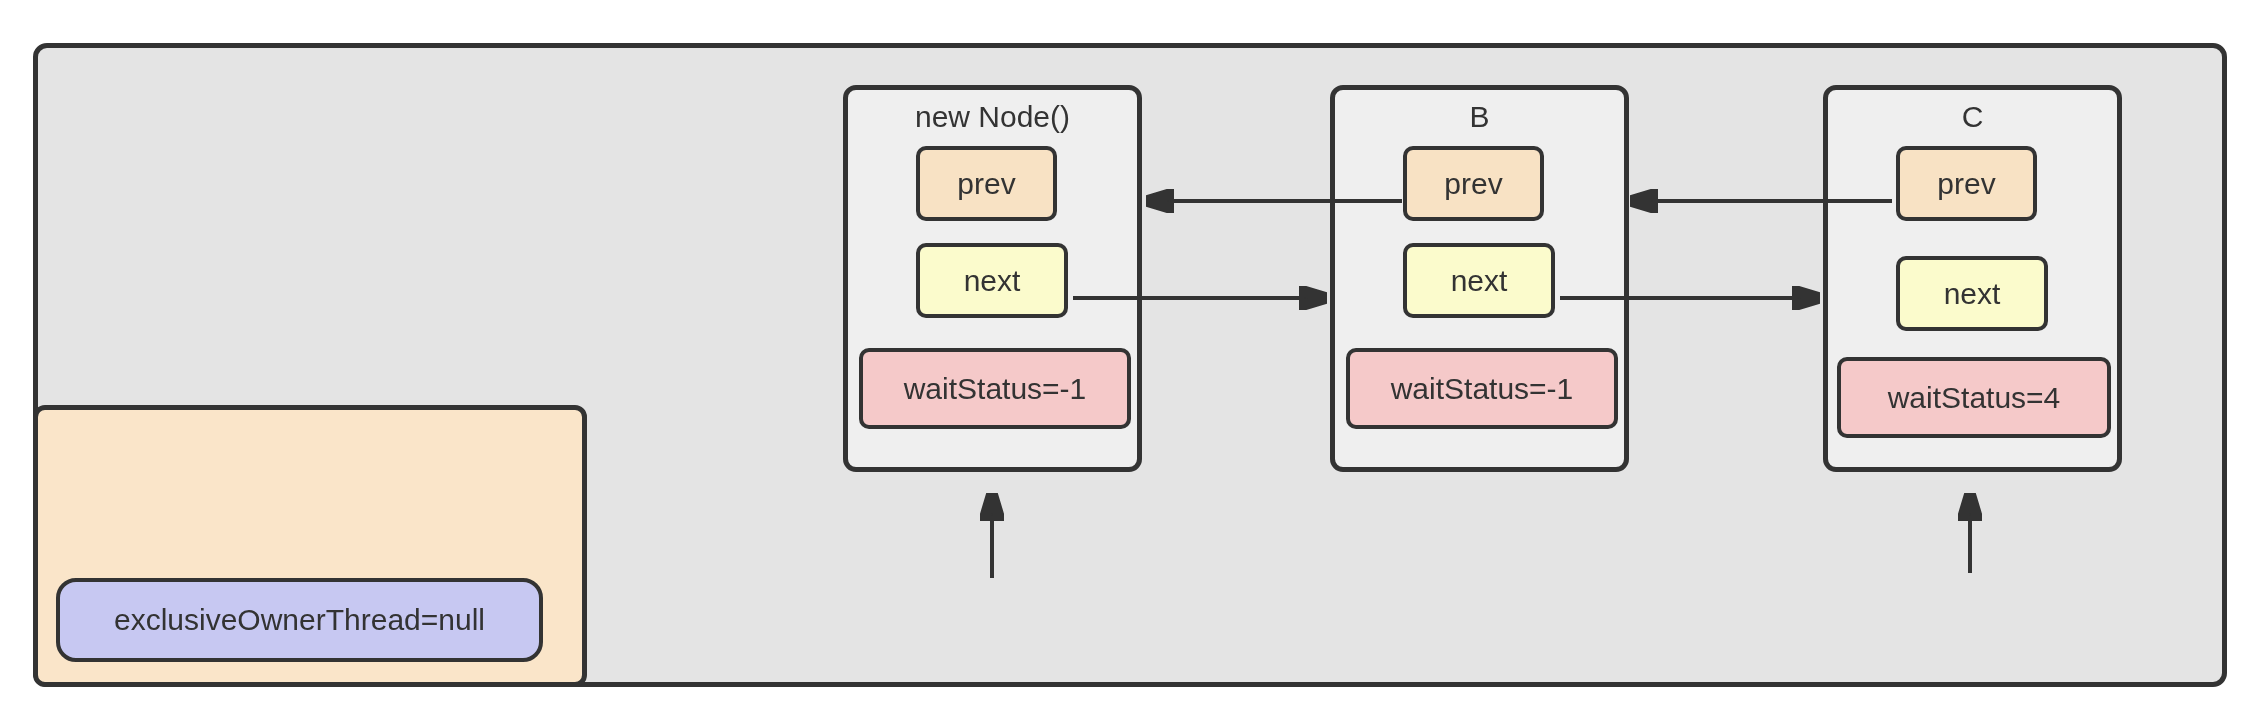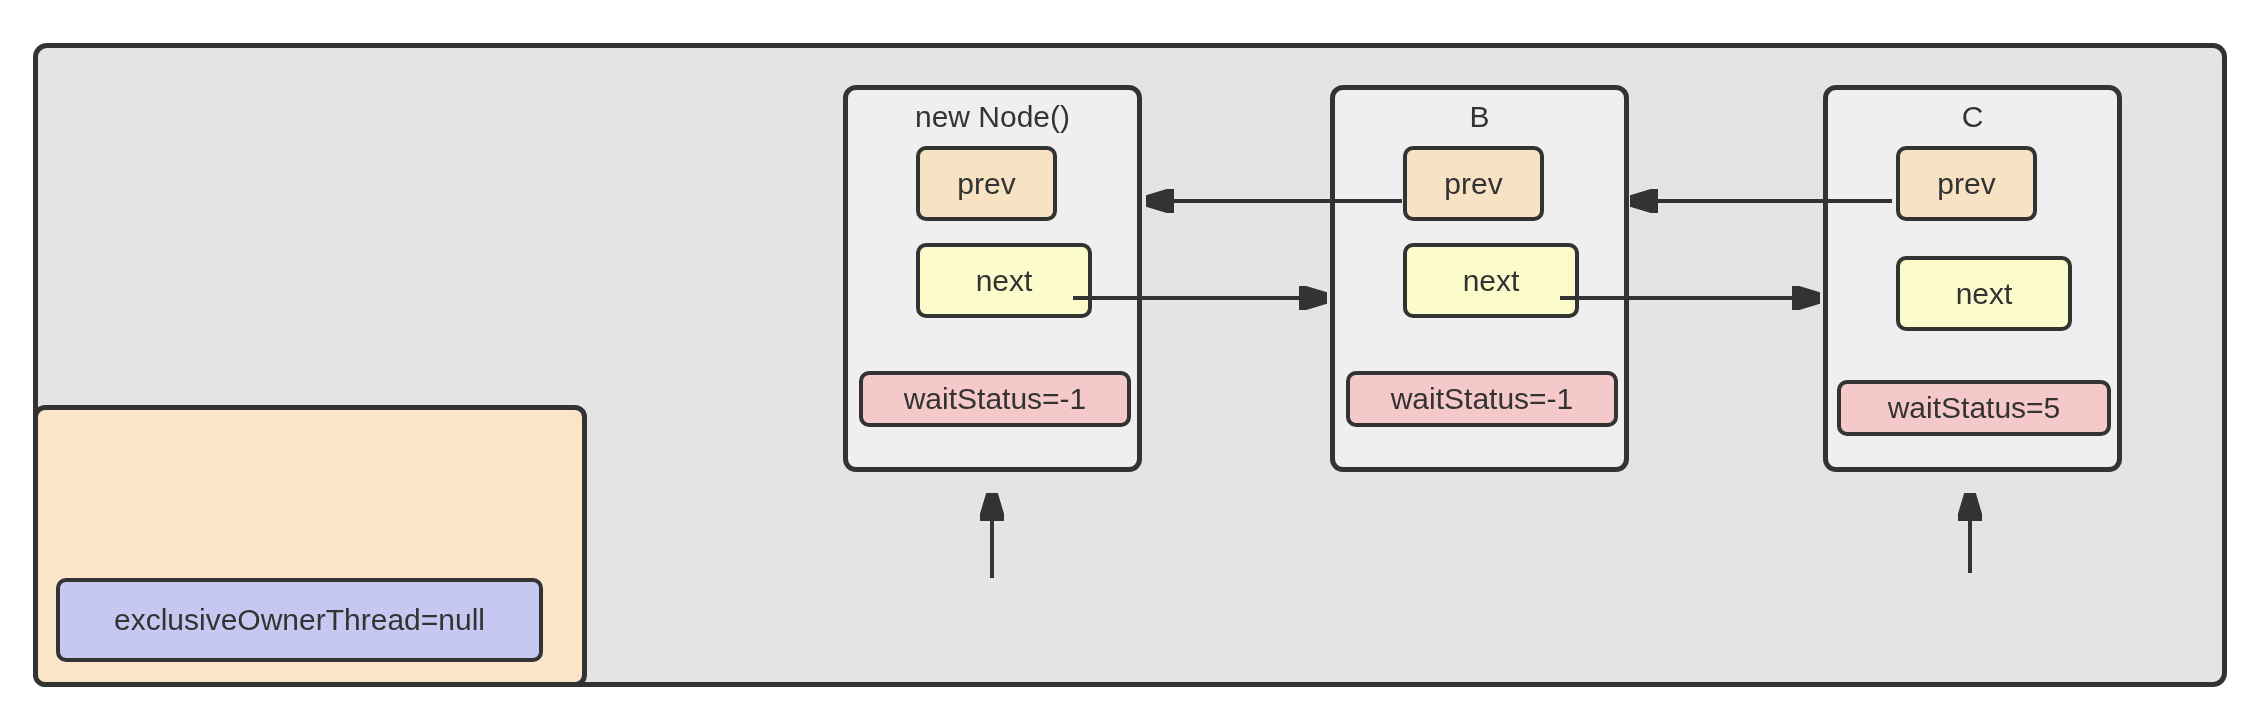--- a/index.html
+++ b/index.html
@@ -46,21 +46,21 @@
     background:var(--panel-fill);
     border:5px solid var(--border-color);
     border-radius:12px;
   }
   .pill{
     position:absolute;
     display:flex;
     align-items:center;
     justify-content:center;
     border:4px solid var(--border-color);
-    border-radius:10px;
+    border-radius:20px;
     font-size:30px;
     white-space:nowrap;
   }
   .pill-owner{ left:56px;  top:578px; width:487px; height:84px; background:var(--owner-fill); }
   .pill-state{ left:598px; top:579px; width:205px; height:83px; background:var(--state-fill); }
   .pill-head { left:896px; top:578px; width:204px; height:84px; background:var(--head-fill); }
   .pill-tail { left:1870px;top:573px; width:200px; height:84px; background:var(--tail-fill); }
 
   .node{
     position:absolute;
@@ -84,22 +84,22 @@
     position:absolute;
     display:flex;
     align-items:center;
     justify-content:center;
     border:4px solid var(--border-color);
     border-radius:10px;
     font-size:30px;
     white-space:nowrap;
   }
   .field-prev{ left:68px; top:56px;  width:141px; height:75px; background:var(--prev-fill); }
-  .field-next{ left:68px; top:153px; width:176px; height:75px; background:var(--next-fill); }
-  .field-wait{ left:11px; top:258px; width:272px; height:56px; background:var(--wait-fill);margin-top:23px; }
+  .field-next{ left:68px; top:153px; width:152px; height:75px; background:var(--next-fill); }
+  .field-wait{ left:11px; top:258px; width:272px; height:81px; background:var(--wait-fill); }
   
   .node-c .field-next{ top:166px; }
   .node-c .field-wait{ top:267px; width:274px; left:9px; }
 
   .arrow-layer{
     position:absolute;
     left:0; top:0;
     width:2250px; height:716px;
     pointer-events:none;
   }
@@ -134,21 +134,21 @@
     <div class="node-title">B</div>
     <div class="field field-prev">prev</div>
     <div class="field field-next">next</div>
     <div class="field field-wait">waitStatus=-1</div>
   </div>
 
   <div class="node node-c">
     <div class="node-title">C</div>
     <div class="field field-prev">prev</div>
     <div class="field field-next">next</div>
-    <div class="field field-wait">waitStatus=5</div>
+    <div class="field field-wait">waitStatus=4</div>
   </div>
 
   <svg class="arrow-layer" viewBox="0 0 2250 716" xmlns="http://www.w3.org/2000/svg">
     <defs>
       <marker id="ah" viewBox="0 0 10 6" refX="9" refY="3" markerWidth="7" markerHeight="6" orient="auto">
         <path d="M0,0 L10,3 L0,6 Z" fill="#333333" stroke="none"></path>
       </marker>
     </defs>
     <path d="M1402,201 L1149,201" marker-end="url(#ah)"></path>
     <path d="M1892,201 L1633,201" marker-end="url(#ah)"></path>

